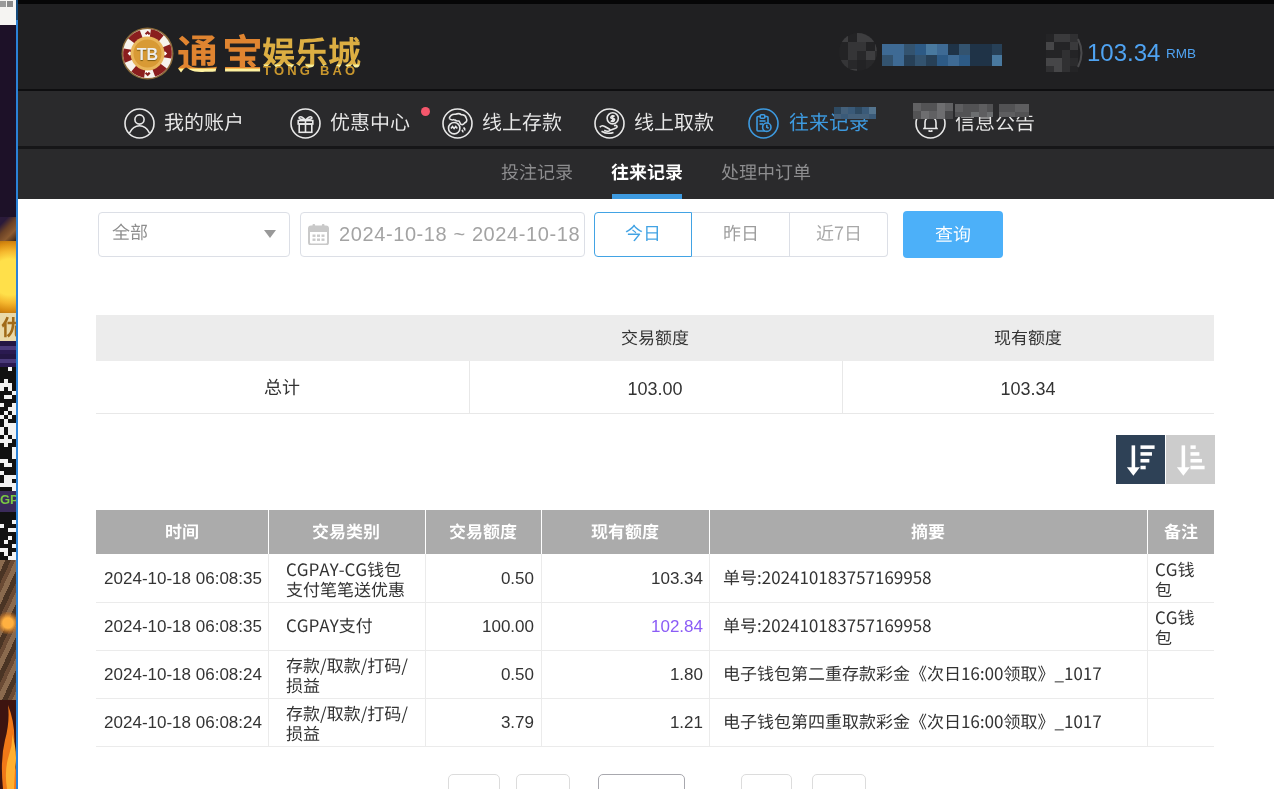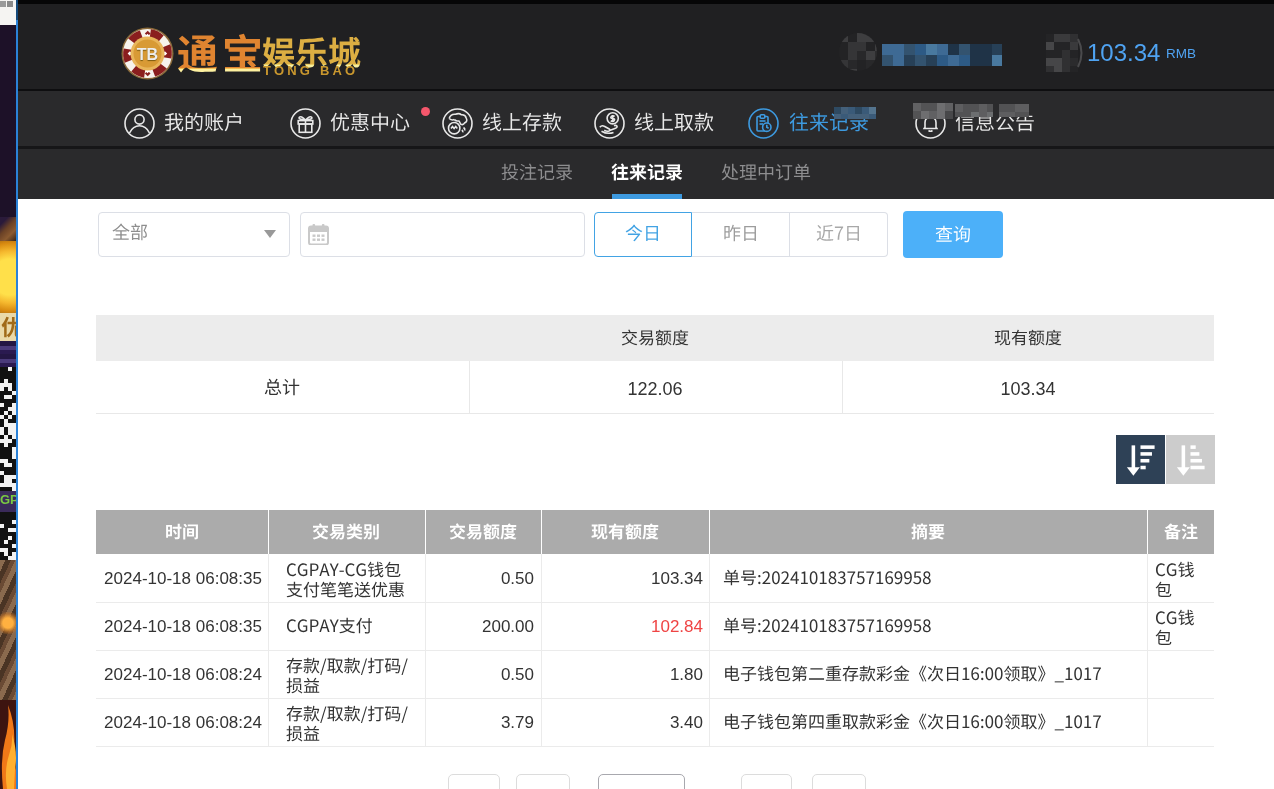--- a/index.html
+++ b/index.html
@@ -441,20 +441,21 @@
         <g>
           <rect x="4.5" y="10.5" width="3" height="2.4"></rect>
           <rect x="9" y="10.5" width="3" height="2.4"></rect>
           <rect x="13.5" y="10.5" width="3" height="2.4"></rect>
           <rect x="4.5" y="14.5" width="3" height="2.4"></rect>
           <rect x="9" y="14.5" width="3" height="2.4"></rect>
           <rect x="13.5" y="14.5" width="3" height="2.4"></rect>
         </g>
       </g>
     </svg>
+<div style="position:absolute;top:224px;font:normal 20px 'Liberation Sans',sans-serif;color:#a3a3a3;white-space:pre;line-height:1;letter-spacing:0.6px;left:339px;">2024-10-18 ~ 2024-10-18</div>
 <div style="position:absolute;left:692px;top:212px;width:98px;height:45px;border:1px solid #dcdfe6;border-left:none;background:#fff"></div>
 <div style="position:absolute;left:790px;top:212px;width:98px;height:45px;border:1px solid #dcdfe6;border-left:none;border-radius:0 4px 4px 0;background:#fff"></div>
 <div style="position:absolute;left:594px;top:212px;width:98px;height:45px;border:1px solid #42a3e4;border-radius:4px 0 0 4px;background:#fff"></div>
 <div style="position:absolute;left:625px;top:224px;line-height:0;"><svg width="36" height="19" viewBox="0 -15.8 36 19" style="overflow:visible;" fill="#42a3e4">
         <path transform="translate(0.0,0) scale(0.01800)" d="M390 -533C456 -484 541 -412 580 -367L635 -420C593 -464 506 -532 441 -579ZM161 -348V-272H722C650 -179 547 -51 461 48L538 83C644 -46 776 -212 859 -324L801 -352L787 -348ZM495 -847C394 -695 216 -556 35 -475C57 -457 80 -429 92 -408C244 -485 394 -599 503 -729C612 -605 774 -481 906 -415C920 -435 945 -466 965 -482C823 -544 649 -668 548 -786L567 -813Z"></path>
         <path transform="translate(18.0,0) scale(0.01800)" d="M253 -352H752V-71H253ZM253 -426V-697H752V-426ZM176 -772V69H253V4H752V64H832V-772Z"></path>
       </svg></div>
 <div style="position:absolute;left:723px;top:224px;line-height:0;"><svg width="36" height="19" viewBox="0 -15.8 36 19" style="overflow:visible;" fill="#9c9c9c">
         <path transform="translate(0.0,0) scale(0.01800)" d="M532 -841C499 -705 443 -569 374 -481C390 -468 419 -440 431 -426C469 -476 503 -539 533 -609H593V80H667V-178H951V-246H667V-400H942V-469H667V-609H964V-679H561C578 -726 593 -776 606 -825ZM299 -407V-176H147V-407ZM299 -474H147V-694H299ZM76 -762V-30H147V-108H371V-762Z"></path>
         <path transform="translate(18.0,0) scale(0.01800)" d="M253 -352H752V-71H253ZM253 -426V-697H752V-426ZM176 -772V69H253V4H752V64H832V-772Z"></path>
@@ -482,21 +483,21 @@
         <path transform="translate(34.0,0) scale(0.01700)" d="M693 -493C689 -183 676 -46 458 31C471 43 489 67 496 84C732 -2 754 -161 759 -493ZM738 -84C804 -36 888 33 930 77L972 24C930 -17 843 -84 778 -130ZM531 -610V-138H595V-549H850V-140H916V-610H728C741 -641 755 -678 768 -714H953V-780H515V-714H700C690 -680 675 -641 663 -610ZM214 -821C227 -798 242 -770 254 -744H61V-593H127V-682H429V-593H497V-744H333C319 -773 299 -809 282 -837ZM126 -233V73H194V40H369V71H439V-233ZM194 -21V-172H369V-21ZM149 -416 224 -376C168 -337 104 -305 39 -284C50 -270 64 -236 70 -217C146 -246 221 -287 288 -341C351 -305 412 -268 450 -241L501 -293C462 -319 402 -354 339 -387C388 -436 430 -492 459 -555L418 -582L403 -579H250C262 -598 272 -618 281 -637L213 -649C184 -582 126 -502 40 -444C54 -434 75 -412 84 -397C135 -433 177 -476 210 -520H364C342 -483 312 -450 278 -419L197 -461Z"></path>
         <path transform="translate(51.0,0) scale(0.01700)" d="M386 -644V-557H225V-495H386V-329H775V-495H937V-557H775V-644H701V-557H458V-644ZM701 -495V-389H458V-495ZM757 -203C713 -151 651 -110 579 -78C508 -111 450 -153 408 -203ZM239 -265V-203H369L335 -189C376 -133 431 -86 497 -47C403 -17 298 1 192 10C203 27 217 56 222 74C347 60 469 35 576 -7C675 37 792 65 918 80C927 61 946 31 962 15C852 5 749 -15 660 -46C748 -93 821 -157 867 -243L820 -268L807 -265ZM473 -827C487 -801 502 -769 513 -741H126V-468C126 -319 119 -105 37 46C56 52 89 68 104 80C188 -78 201 -309 201 -469V-670H948V-741H598C586 -773 566 -813 548 -845Z"></path>
       </svg></div>
 <div style="position:absolute;left:96px;top:361px;width:1118px;height:53px;background:#fff;border-bottom:1px solid #e8e8e8"></div>
 <div style="position:absolute;left:469px;top:361px;width:1px;height:53px;background:#e8e8e8"></div>
 <div style="position:absolute;left:842px;top:361px;width:1px;height:53px;background:#e8e8e8"></div>
 <div style="position:absolute;left:264px;top:378px;line-height:0;"><svg width="36" height="19" viewBox="0 -15.8 36 19" style="overflow:visible;" fill="#333333">
         <path transform="translate(0.0,0) scale(0.01800)" d="M759 -214C816 -145 875 -52 897 10L958 -28C936 -91 875 -180 816 -247ZM412 -269C478 -224 554 -153 591 -104L647 -152C609 -199 532 -267 465 -311ZM281 -241V-34C281 47 312 69 431 69C455 69 630 69 656 69C748 69 773 41 784 -74C762 -78 730 -90 713 -101C707 -13 700 1 650 1C611 1 464 1 435 1C371 1 360 -5 360 -35V-241ZM137 -225C119 -148 84 -60 43 -9L112 24C157 -36 190 -130 208 -212ZM265 -567H737V-391H265ZM186 -638V-319H820V-638H657C692 -689 729 -751 761 -808L684 -839C658 -779 614 -696 575 -638H370L429 -668C411 -715 365 -784 321 -836L257 -806C299 -755 341 -685 358 -638Z"></path>
         <path transform="translate(18.0,0) scale(0.01800)" d="M137 -775C193 -728 263 -660 295 -617L346 -673C312 -714 241 -778 186 -823ZM46 -526V-452H205V-93C205 -50 174 -20 155 -8C169 7 189 41 196 61C212 40 240 18 429 -116C421 -130 409 -162 404 -182L281 -98V-526ZM626 -837V-508H372V-431H626V80H705V-431H959V-508H705V-837Z"></path>
       </svg></div>
-<div style="position:absolute;top:380px;font:normal 18px 'Liberation Sans',sans-serif;color:#333;white-space:pre;line-height:1;left:655px;transform:translateX(-50%);">122.06</div>
+<div style="position:absolute;top:380px;font:normal 18px 'Liberation Sans',sans-serif;color:#333;white-space:pre;line-height:1;left:655px;transform:translateX(-50%);">103.00</div>
 <div style="position:absolute;top:380px;font:normal 18px 'Liberation Sans',sans-serif;color:#333;white-space:pre;line-height:1;left:1028px;transform:translateX(-50%);">103.34</div>
 <div style="position:absolute;left:1116px;top:435px;width:49px;height:49px;background:#2e4156"></div>
 <div style="position:absolute;left:1166px;top:435px;width:49px;height:49px;background:#cccccc"></div>
 <svg style="position:absolute;left:1121px;top:437px" width="40" height="46" viewBox="0 0 32 44">
       <g fill="#fff">
         <rect x="7" y="8" width="3.4" height="25"></rect>
         <path d="M2.5 29 h12.4 l-6.2 8 z"></path>
         <rect x="15.5" y="8" width="13.5" height="3.4"></rect>
         <rect x="15.5" y="14.5" width="11" height="3.4"></rect>
         <rect x="15.5" y="21" width="8.5" height="3.4"></rect>
@@ -616,22 +617,22 @@
 <div style="position:absolute;top:618px;font:normal 17px 'Liberation Sans',sans-serif;color:#333;white-space:pre;line-height:1;left:183.0px;transform:translateX(-50%);">2024-10-18 06:08:35</div>
 <div style="position:absolute;left:286px;top:617px;line-height:0;"><svg width="87" height="18" viewBox="0 -15.0 87 18" style="overflow:visible;" fill="#333333">
         <path transform="translate(0.0,0) scale(0.01700)" d="M377 13C472 13 544 -25 602 -92L551 -151C504 -99 451 -68 381 -68C241 -68 153 -184 153 -369C153 -552 246 -665 384 -665C447 -665 495 -637 534 -596L584 -656C542 -703 472 -746 383 -746C197 -746 58 -603 58 -366C58 -128 194 13 377 13Z"></path>
         <path transform="translate(10.8,0) scale(0.01700)" d="M389 13C487 13 568 -23 615 -72V-380H374V-303H530V-111C501 -84 450 -68 398 -68C241 -68 153 -184 153 -369C153 -552 249 -665 397 -665C470 -665 518 -634 555 -596L605 -656C563 -700 496 -746 394 -746C200 -746 58 -603 58 -366C58 -128 196 13 389 13Z"></path>
         <path transform="translate(22.6,0) scale(0.01700)" d="M101 0H193V-292H314C475 -292 584 -363 584 -518C584 -678 474 -733 310 -733H101ZM193 -367V-658H298C427 -658 492 -625 492 -518C492 -413 431 -367 302 -367Z"></path>
         <path transform="translate(33.3,0) scale(0.01700)" d="M4 0H97L168 -224H436L506 0H604L355 -733H252ZM191 -297 227 -410C253 -493 277 -572 300 -658H304C328 -573 351 -493 378 -410L413 -297Z"></path>
         <path transform="translate(43.7,0) scale(0.01700)" d="M219 0H311V-284L532 -733H436L342 -526C319 -472 294 -420 268 -365H264C238 -420 216 -472 192 -526L97 -733H-1L219 -284Z"></path>
         <path transform="translate(52.7,0) scale(0.01700)" d="M459 -840V-687H77V-613H459V-458H123V-385H230L208 -377C262 -269 337 -180 431 -110C315 -52 179 -15 36 8C51 25 70 60 77 80C230 52 375 7 501 -63C616 5 754 50 917 74C928 54 948 21 965 3C815 -16 684 -54 576 -110C690 -188 782 -293 839 -430L787 -461L773 -458H537V-613H921V-687H537V-840ZM286 -385H729C677 -287 600 -210 504 -151C410 -212 336 -290 286 -385Z"></path>
         <path transform="translate(69.7,0) scale(0.01700)" d="M408 -406C459 -326 524 -218 554 -155L624 -193C592 -254 525 -359 473 -437ZM751 -828V-618H345V-542H751V-23C751 0 742 7 718 8C695 9 613 10 528 6C539 27 553 61 558 81C667 82 734 81 774 69C812 57 828 35 828 -23V-542H954V-618H828V-828ZM295 -834C236 -678 140 -525 37 -427C52 -409 75 -370 84 -352C119 -387 153 -429 186 -474V78H261V-590C302 -660 338 -735 368 -811Z"></path>
       </svg></div>
-<div style="position:absolute;top:618px;font:normal 17px 'Liberation Sans',sans-serif;color:#333;white-space:pre;line-height:1;right:740px;">200.00</div>
-<div style="position:absolute;top:618px;font:normal 17px 'Liberation Sans',sans-serif;color:#ef4444;white-space:pre;line-height:1;right:571px;">102.84</div>
+<div style="position:absolute;top:618px;font:normal 17px 'Liberation Sans',sans-serif;color:#333;white-space:pre;line-height:1;right:740px;">100.00</div>
+<div style="position:absolute;top:618px;font:normal 17px 'Liberation Sans',sans-serif;color:#8b5cf6;white-space:pre;line-height:1;right:571px;">102.84</div>
 <div style="position:absolute;left:723px;top:617px;line-height:0;"><svg width="209" height="18" viewBox="0 -15.0 209 18" style="overflow:visible;" fill="#333333">
         <path transform="translate(0.0,0) scale(0.01700)" d="M221 -437H459V-329H221ZM536 -437H785V-329H536ZM221 -603H459V-497H221ZM536 -603H785V-497H536ZM709 -836C686 -785 645 -715 609 -667H366L407 -687C387 -729 340 -791 299 -836L236 -806C272 -764 311 -707 333 -667H148V-265H459V-170H54V-100H459V79H536V-100H949V-170H536V-265H861V-667H693C725 -709 760 -761 790 -809Z"></path>
         <path transform="translate(17.0,0) scale(0.01700)" d="M260 -732H736V-596H260ZM185 -799V-530H815V-799ZM63 -440V-371H269C249 -309 224 -240 203 -191H727C708 -75 688 -19 663 1C651 9 639 10 615 10C587 10 514 9 444 2C458 23 468 52 470 74C539 78 605 79 639 77C678 76 702 70 726 50C763 18 788 -57 812 -225C814 -236 816 -259 816 -259H315L352 -371H933V-440Z"></path>
         <path transform="translate(34.0,0) scale(0.01700)" d="M139 -390C175 -390 205 -418 205 -460C205 -501 175 -530 139 -530C102 -530 73 -501 73 -460C73 -418 102 -390 139 -390ZM139 13C175 13 205 -15 205 -56C205 -98 175 -126 139 -126C102 -126 73 -98 73 -56C73 -15 102 13 139 13Z"></path>
         <path transform="translate(38.7,0) scale(0.01700)" d="M44 0H505V-79H302C265 -79 220 -75 182 -72C354 -235 470 -384 470 -531C470 -661 387 -746 256 -746C163 -746 99 -704 40 -639L93 -587C134 -636 185 -672 245 -672C336 -672 380 -611 380 -527C380 -401 274 -255 44 -54Z"></path>
         <path transform="translate(48.2,0) scale(0.01700)" d="M278 13C417 13 506 -113 506 -369C506 -623 417 -746 278 -746C138 -746 50 -623 50 -369C50 -113 138 13 278 13ZM278 -61C195 -61 138 -154 138 -369C138 -583 195 -674 278 -674C361 -674 418 -583 418 -369C418 -154 361 -61 278 -61Z"></path>
         <path transform="translate(57.6,0) scale(0.01700)" d="M44 0H505V-79H302C265 -79 220 -75 182 -72C354 -235 470 -384 470 -531C470 -661 387 -746 256 -746C163 -746 99 -704 40 -639L93 -587C134 -636 185 -672 245 -672C336 -672 380 -611 380 -527C380 -401 274 -255 44 -54Z"></path>
         <path transform="translate(67.0,0) scale(0.01700)" d="M340 0H426V-202H524V-275H426V-733H325L20 -262V-202H340ZM340 -275H115L282 -525C303 -561 323 -598 341 -633H345C343 -596 340 -536 340 -500Z"></path>
         <path transform="translate(76.5,0) scale(0.01700)" d="M88 0H490V-76H343V-733H273C233 -710 186 -693 121 -681V-623H252V-76H88Z"></path>
         <path transform="translate(85.9,0) scale(0.01700)" d="M278 13C417 13 506 -113 506 -369C506 -623 417 -746 278 -746C138 -746 50 -623 50 -369C50 -113 138 13 278 13ZM278 -61C195 -61 138 -154 138 -369C138 -583 195 -674 278 -674C361 -674 418 -583 418 -369C418 -154 361 -61 278 -61Z"></path>
@@ -713,21 +714,21 @@
         <path transform="translate(74.7,0) scale(0.01700)" d="M11 179H78L377 -794H311Z"></path>
         <path transform="translate(81.3,0) scale(0.01700)" d="M199 -840V-638H48V-566H199V-353C139 -337 84 -322 39 -311L62 -236L199 -276V-20C199 -6 193 -1 179 -1C166 0 122 0 75 -1C85 19 96 50 99 70C169 70 210 68 237 56C263 44 273 23 273 -19V-298L423 -343L413 -414L273 -374V-566H412V-638H273V-840ZM418 -756V-681H703V-31C703 -12 696 -6 676 -6C654 -4 582 -4 508 -7C520 15 534 52 539 74C634 74 697 73 734 60C770 47 783 21 783 -30V-681H961V-756Z"></path>
         <path transform="translate(98.3,0) scale(0.01700)" d="M410 -205V-137H792V-205ZM491 -650C484 -551 471 -417 458 -337H478L863 -336C844 -117 822 -28 796 -2C786 8 776 10 758 9C740 9 695 9 647 4C659 23 666 52 668 73C716 76 762 76 788 74C818 72 837 65 856 43C892 7 915 -98 938 -368C939 -379 940 -401 940 -401H816C832 -525 848 -675 856 -779L803 -785L791 -781H443V-712H778C770 -624 757 -502 745 -401H537C546 -475 556 -569 561 -645ZM51 -787V-718H173C145 -565 100 -423 29 -328C41 -308 58 -266 63 -247C82 -272 100 -299 116 -329V34H181V-46H365V-479H182C208 -554 229 -635 245 -718H394V-787ZM181 -411H299V-113H181Z"></path>
         <path transform="translate(115.3,0) scale(0.01700)" d="M11 179H78L377 -794H311Z"></path>
       </svg></div>
 <div style="position:absolute;left:286px;top:725px;line-height:0;"><svg width="34" height="18" viewBox="0 -15.0 34 18" style="overflow:visible;" fill="#333333">
         <path transform="translate(0.0,0) scale(0.01700)" d="M507 -744H787V-616H507ZM434 -802V-558H863V-802ZM612 -353V-255C612 -175 590 -63 318 11C335 27 356 56 365 74C649 -16 686 -149 686 -253V-353ZM686 -73C763 -25 866 43 917 84L964 28C911 -12 806 -76 731 -122ZM406 -484V-122H477V-423H822V-124H895V-484ZM168 -839V-638H42V-568H168V-336C116 -320 68 -306 29 -296L43 -223L168 -263V-16C168 -1 163 3 151 3C138 3 98 3 54 2C64 24 74 57 77 76C142 77 182 74 207 61C233 49 243 27 243 -16V-287L366 -327L356 -395L243 -359V-568H357V-638H243V-839Z"></path>
         <path transform="translate(17.0,0) scale(0.01700)" d="M591 -476C693 -438 827 -378 895 -338L934 -399C864 -437 728 -494 628 -530ZM345 -533C283 -479 157 -411 68 -378C85 -363 104 -336 115 -319C204 -362 329 -437 398 -495ZM176 -331V-18H45V50H956V-18H832V-331ZM244 -18V-266H369V-18ZM439 -18V-266H563V-18ZM633 -18V-266H761V-18ZM713 -840C689 -786 644 -711 608 -664L662 -644H339L393 -672C373 -717 329 -786 286 -838L222 -810C261 -760 303 -691 323 -644H64V-577H935V-644H672C709 -690 752 -756 788 -815Z"></path>
       </svg></div>
 <div style="position:absolute;top:714px;font:normal 17px 'Liberation Sans',sans-serif;color:#333;white-space:pre;line-height:1;right:740px;">3.79</div>
-<div style="position:absolute;top:714px;font:normal 17px 'Liberation Sans',sans-serif;color:#333;white-space:pre;line-height:1;right:571px;">3.40</div>
+<div style="position:absolute;top:714px;font:normal 17px 'Liberation Sans',sans-serif;color:#333;white-space:pre;line-height:1;right:571px;">1.21</div>
 <div style="position:absolute;left:723px;top:713px;line-height:0;"><svg width="379" height="18" viewBox="0 -15.0 379 18" style="overflow:visible;" fill="#333333">
         <path transform="translate(0.0,0) scale(0.01700)" d="M452 -408V-264H204V-408ZM531 -408H788V-264H531ZM452 -478H204V-621H452ZM531 -478V-621H788V-478ZM126 -695V-129H204V-191H452V-85C452 32 485 63 597 63C622 63 791 63 818 63C925 63 949 10 962 -142C939 -148 907 -162 887 -176C880 -46 870 -13 814 -13C778 -13 632 -13 602 -13C542 -13 531 -25 531 -83V-191H865V-695H531V-838H452V-695Z"></path>
         <path transform="translate(17.0,0) scale(0.01700)" d="M465 -540V-395H51V-320H465V-20C465 -2 458 3 438 4C416 5 342 6 261 2C273 24 287 58 293 80C389 80 454 78 491 66C530 54 543 31 543 -19V-320H953V-395H543V-501C657 -560 786 -650 873 -734L816 -777L799 -772H151V-698H716C645 -640 548 -579 465 -540Z"></path>
         <path transform="translate(34.0,0) scale(0.01700)" d="M700 -780C750 -756 812 -717 845 -689L888 -736C856 -763 793 -800 744 -822ZM182 -837C151 -744 96 -654 34 -595C48 -579 68 -541 74 -525C109 -561 143 -606 173 -656H400V-727H211C225 -757 238 -787 249 -818ZM63 -344V-275H209V-70C209 -24 175 6 157 19C169 31 188 57 195 72C211 54 239 35 426 -78C420 -93 411 -122 408 -142L277 -66V-275H414V-344H277V-479H386V-547H111V-479H209V-344ZM887 -349C848 -285 795 -225 731 -173C715 -227 701 -292 690 -366L944 -414L932 -480L682 -433C677 -475 673 -519 670 -565L917 -603L904 -668L666 -633C663 -699 661 -770 662 -842H590C590 -767 592 -693 596 -622L445 -600L457 -533L600 -555C604 -508 608 -463 613 -420L424 -385L436 -318L621 -353C634 -268 650 -191 671 -127C594 -73 505 -29 412 2C430 19 448 44 458 62C543 30 624 -11 697 -61C737 25 789 76 856 76C924 76 947 43 960 -69C944 -76 920 -91 905 -107C900 -19 890 5 864 5C822 5 786 -35 756 -104C835 -167 901 -240 950 -321Z"></path>
         <path transform="translate(51.0,0) scale(0.01700)" d="M303 -845C244 -708 145 -579 35 -498C53 -485 84 -457 97 -443C158 -493 218 -559 271 -634H796C788 -355 777 -254 758 -230C749 -218 740 -216 724 -217C707 -216 667 -217 623 -220C634 -201 642 -171 644 -149C690 -146 734 -146 760 -149C787 -152 807 -160 824 -183C852 -219 862 -336 873 -670C874 -680 874 -705 874 -705H317C340 -743 360 -783 378 -823ZM269 -463H532V-300H269ZM195 -530V-81C195 32 242 59 400 59C435 59 741 59 780 59C916 59 945 21 961 -111C939 -115 907 -127 888 -139C878 -34 864 -12 778 -12C712 -12 447 -12 395 -12C288 -12 269 -26 269 -81V-233H605V-530Z"></path>
         <path transform="translate(68.0,0) scale(0.01700)" d="M168 -401C160 -329 145 -240 131 -180H398C315 -93 188 -17 70 22C87 36 108 63 119 81C238 34 369 -51 457 -151V80H531V-180H821C811 -89 800 -50 786 -36C778 -29 768 -28 750 -28C732 -27 685 -28 636 -33C647 -14 656 15 657 36C709 39 758 39 783 37C812 35 830 29 847 12C873 -13 886 -74 900 -214C901 -224 902 -244 902 -244H531V-337H868V-558H131V-494H457V-401ZM231 -337H457V-244H217ZM531 -494H795V-401H531ZM212 -845C177 -749 117 -658 46 -598C65 -589 95 -572 109 -561C147 -597 184 -643 216 -696H271C292 -656 312 -607 321 -575L387 -599C380 -624 364 -662 346 -696H507V-754H249C261 -778 272 -803 281 -828ZM598 -845C572 -753 525 -665 464 -607C483 -598 515 -579 530 -568C561 -602 591 -646 617 -696H685C718 -657 749 -607 763 -574L828 -602C816 -628 793 -664 767 -696H947V-754H644C654 -778 663 -803 670 -828Z"></path>
         <path transform="translate(85.0,0) scale(0.01700)" d="M88 -753V47H164V-29H832V39H909V-753ZM164 -102V-681H352C347 -435 329 -307 176 -235C192 -222 214 -194 222 -176C395 -261 420 -410 425 -681H565V-367C565 -289 582 -257 652 -257C668 -257 741 -257 761 -257C784 -257 810 -258 822 -262C820 -280 818 -306 816 -326C803 -322 775 -321 759 -321C742 -321 677 -321 661 -321C640 -321 636 -333 636 -365V-681H832V-102Z"></path>
         <path transform="translate(102.0,0) scale(0.01700)" d="M159 -540V-229H459V-160H127V-100H459V-13H52V48H949V-13H534V-100H886V-160H534V-229H848V-540H534V-601H944V-663H534V-740C651 -749 761 -761 847 -776L807 -834C649 -806 366 -787 133 -781C140 -766 148 -739 149 -722C247 -724 354 -728 459 -734V-663H58V-601H459V-540ZM232 -360H459V-284H232ZM534 -360H772V-284H534ZM232 -486H459V-411H232ZM534 -486H772V-411H534Z"></path>
         <path transform="translate(119.0,0) scale(0.01700)" d="M850 -656C826 -508 784 -379 730 -271C679 -382 645 -513 623 -656ZM506 -728V-656H556C584 -480 625 -323 688 -196C628 -100 557 -26 479 23C496 37 517 62 528 80C602 29 670 -38 727 -123C777 -42 839 24 915 73C927 54 950 27 967 14C886 -34 821 -104 770 -192C847 -329 903 -503 929 -718L883 -730L870 -728ZM38 -130 55 -58 356 -110V78H429V-123L518 -140L514 -204L429 -190V-725H502V-793H48V-725H115V-141ZM187 -725H356V-585H187ZM187 -520H356V-375H187ZM187 -309H356V-178L187 -152Z"></path>
         <path transform="translate(136.0,0) scale(0.01700)" d="M124 -219C101 -149 67 -71 32 -17C49 -11 78 3 92 12C124 -44 161 -129 187 -203ZM376 -196C404 -145 436 -75 450 -34L510 -62C495 -102 461 -169 433 -219ZM677 -516V-469C677 -331 663 -128 484 31C503 42 529 65 542 81C642 -10 694 -116 721 -217C762 -86 825 21 920 79C931 59 954 31 971 17C852 -47 781 -200 745 -372C747 -406 748 -438 748 -468V-516ZM247 -837V-745H51V-681H247V-595H74V-532H493V-595H318V-681H513V-745H318V-837ZM39 -317V-253H248V0C248 10 245 13 233 13C222 14 187 14 147 13C156 32 166 59 169 78C226 78 263 78 287 67C312 56 318 36 318 1V-253H523V-317ZM600 -840C580 -683 544 -531 481 -433V-457H85V-394H481V-424C499 -413 527 -394 540 -383C574 -439 601 -510 624 -590H867C853 -524 835 -452 816 -404L878 -386C905 -452 933 -557 952 -647L902 -662L890 -659H642C654 -714 665 -771 673 -829Z"></path>

